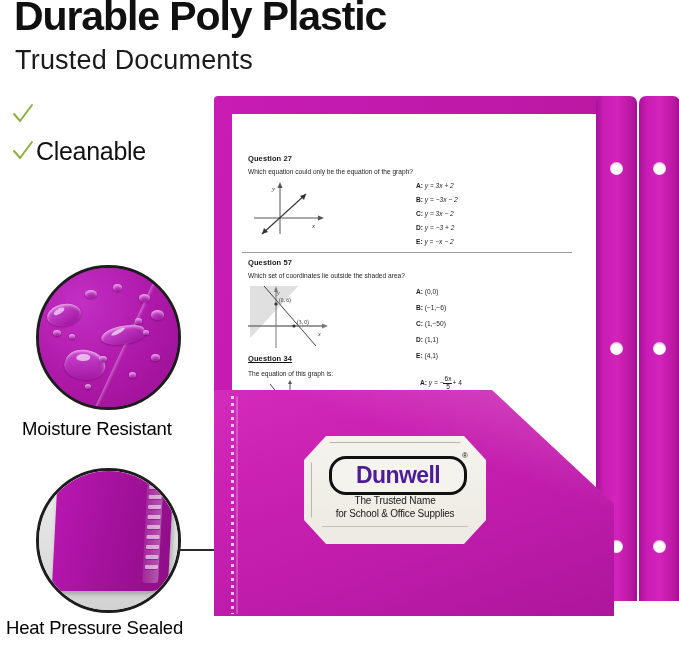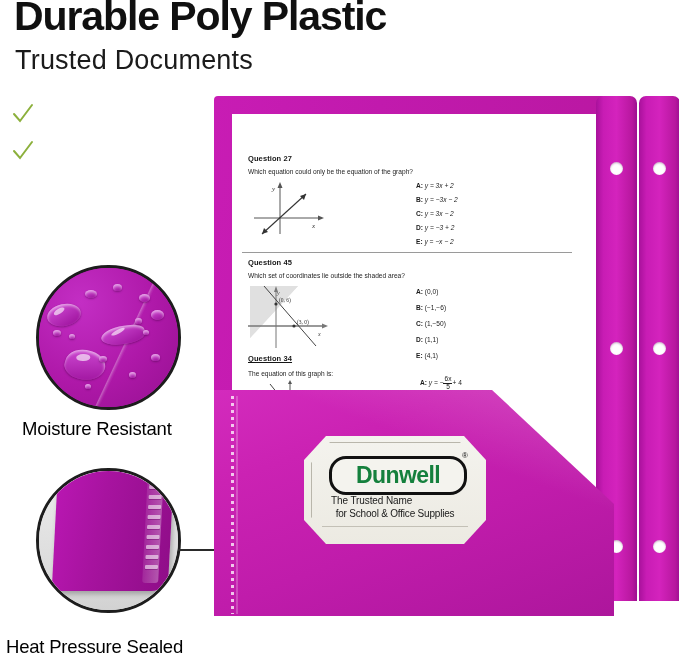--- a/index.html
+++ b/index.html
@@ -68,21 +68,21 @@
     border-radius:3px;
   }
   .stitch{position:absolute;right:11px;width:13px;height:4px;border-radius:1px;
     background:rgba(255,255,255,.55);box-shadow:0 1px 0 rgba(90,0,90,.35);}
 
   .caption{
     position:absolute;text-align:left;font-size:18.5px;font-weight:400;
     color:#000000;letter-spacing:-.2px;line-height:1.18;
   }
   .cap-moist{left:22px;top:418px;width:230px;}
-  .cap-heat{left:6px;top:617px;width:250px;margin-top:19px;}
+  .cap-heat{left:6px;top:617px;width:250px;}
 
   
   .leader{position:absolute;left:178px;top:549px;width:60px;height:2px;background:#2a2a2a;}
   .leader-dot{position:absolute;left:232px;top:545px;width:9px;height:9px;border-radius:50%;background:#3a1036;}
 
   
   .folder{position:absolute;left:214px;top:96px;width:465px;height:520px;}
 
   .shadow-bottom{
     position:absolute;left:214px;top:585px;width:430px;height:28px;
@@ -146,28 +146,28 @@
     position:absolute;left:97px;top:64px;width:168px;height:96px;
     border:1px solid #b9b6ab;
     clip-path:polygon(19px 0, 149px 0, 168px 21px, 168px 75px, 149px 96px, 19px 96px, 0 75px, 0 21px);
   }
   .brand-box{
     position:absolute;left:115px;top:78px;width:132px;height:33px;
     border:3.5px solid #111;border-radius:17px;background:#f4f3ee;
     display:flex;align-items:center;justify-content:center;
   }
   .brand-text{
-    font-size:23px;font-weight:bold;letter-spacing:-.6px;color:#15803d;line-height:1;
+    font-size:23px;font-weight:bold;letter-spacing:-.6px;color:#4c1d95;line-height:1;
   }
   .brand-reg{
     position:absolute;left:248px;top:73px;font-size:8px;color:#111;
   }
   .tagline1{
-    position:absolute;left:97px;top:117px;width:168px;text-align:left;
-    font-size:10px;font-weight:500;color:#1a1a1a;letter-spacing:-.1px;padding-left:20px;
+    position:absolute;left:97px;top:117px;width:168px;text-align:center;
+    font-size:10px;font-weight:500;color:#1a1a1a;letter-spacing:-.1px;
   }
   .tagline2{
     position:absolute;left:97px;top:130px;width:168px;text-align:center;
     font-size:10px;font-weight:500;color:#1a1a1a;letter-spacing:-.2px;
   }
   .label-rule{
     position:absolute;left:108px;top:148px;width:146px;height:1px;background:#c3c0b6;
   }
 
   
@@ -198,20 +198,21 @@
             <path d="M2 11 L8 18 L20 2" stroke="#8CB03C" stroke-width="2" fill="none" stroke-linecap="round"></path>
           </svg>
       </span>
     </div>
     <div class="bullet">
       <span class="tick">
         <svg width="22" height="22" viewBox="0 0 22 22">
             <path d="M2 11 L8 18 L20 2" stroke="#8CB03C" stroke-width="2" fill="none" stroke-linecap="round"></path>
           </svg>
       </span>
+      <span class="btxt">Cleanable</span>
     </div>
   </div>
 
   <div class="circle circle-drops">
     <div class="drop-grad"></div>
     <div class="diag"></div>
     <div class="dp hl" style="left:8px;  top:36px;  width:34px;height:22px;transform:rotate(-12deg);"></div>
     <div class="dp hl" style="left:26px; top:82px;  width:40px;height:30px;border-radius:55% 45% 60% 40%;transform:rotate(18deg);"></div>
     <div class="dp hl" style="left:62px; top:58px;  width:44px;height:18px;border-radius:60% 40% 50% 50%;transform:rotate(-8deg);"></div>
     <div class="dp" style="left:46px; top:22px;  width:12px;height:8px;"></div>
@@ -294,21 +295,21 @@
       </div>
 
       <div style="position:absolute;left:184px;top:68px;" class="opt"><b>A:</b> <i>y = 3x + 2</i></div>
       <div style="position:absolute;left:184px;top:82px;" class="opt"><b>B:</b> <i>y = −3x − 2</i></div>
       <div style="position:absolute;left:184px;top:96px;" class="opt"><b>C:</b> <i>y = 3x − 2</i></div>
       <div style="position:absolute;left:184px;top:110px;" class="opt"><b>D:</b> <i>y = −3 + 2</i></div>
       <div style="position:absolute;left:184px;top:124px;" class="opt"><b>E:</b> <i>y = −x − 2</i></div>
 
       <div class="hr" style="position:absolute;left:10px;top:138px;width:330px;"></div>
 
-      <div style="position:absolute;left:16px;top:144px;" class="q-title">Question 45</div>
+      <div style="position:absolute;left:16px;top:144px;" class="q-title">Question 57</div>
       <div style="position:absolute;left:16px;top:158px;" class="q-text">Which set of coordinates lie outside the shaded area?</div>
 
       <div style="position:absolute;left:14px;top:168px;width:92px;height:72px;">
         <svg width="92" height="72" viewBox="0 0 92 72">
           <polygon points="4,4 52,4 4,56" fill="#e3e3e3"></polygon>
           <polygon points="4,4 52,4 4,56" fill="none"></polygon>
           <rect x="4" y="4" width="0" height="0" fill="none"></rect>
           <path d="M4 4 L52 4 L4 56 Z" fill="#e0e0e0"></path>
           <path d="M4 2 L4 62 L36 62 L4 62 Z" fill="#e0e0e0" opacity="0"></path>
           <line x1="2" y1="44" x2="78" y2="44" stroke="#777" stroke-width="1.6"></line>

